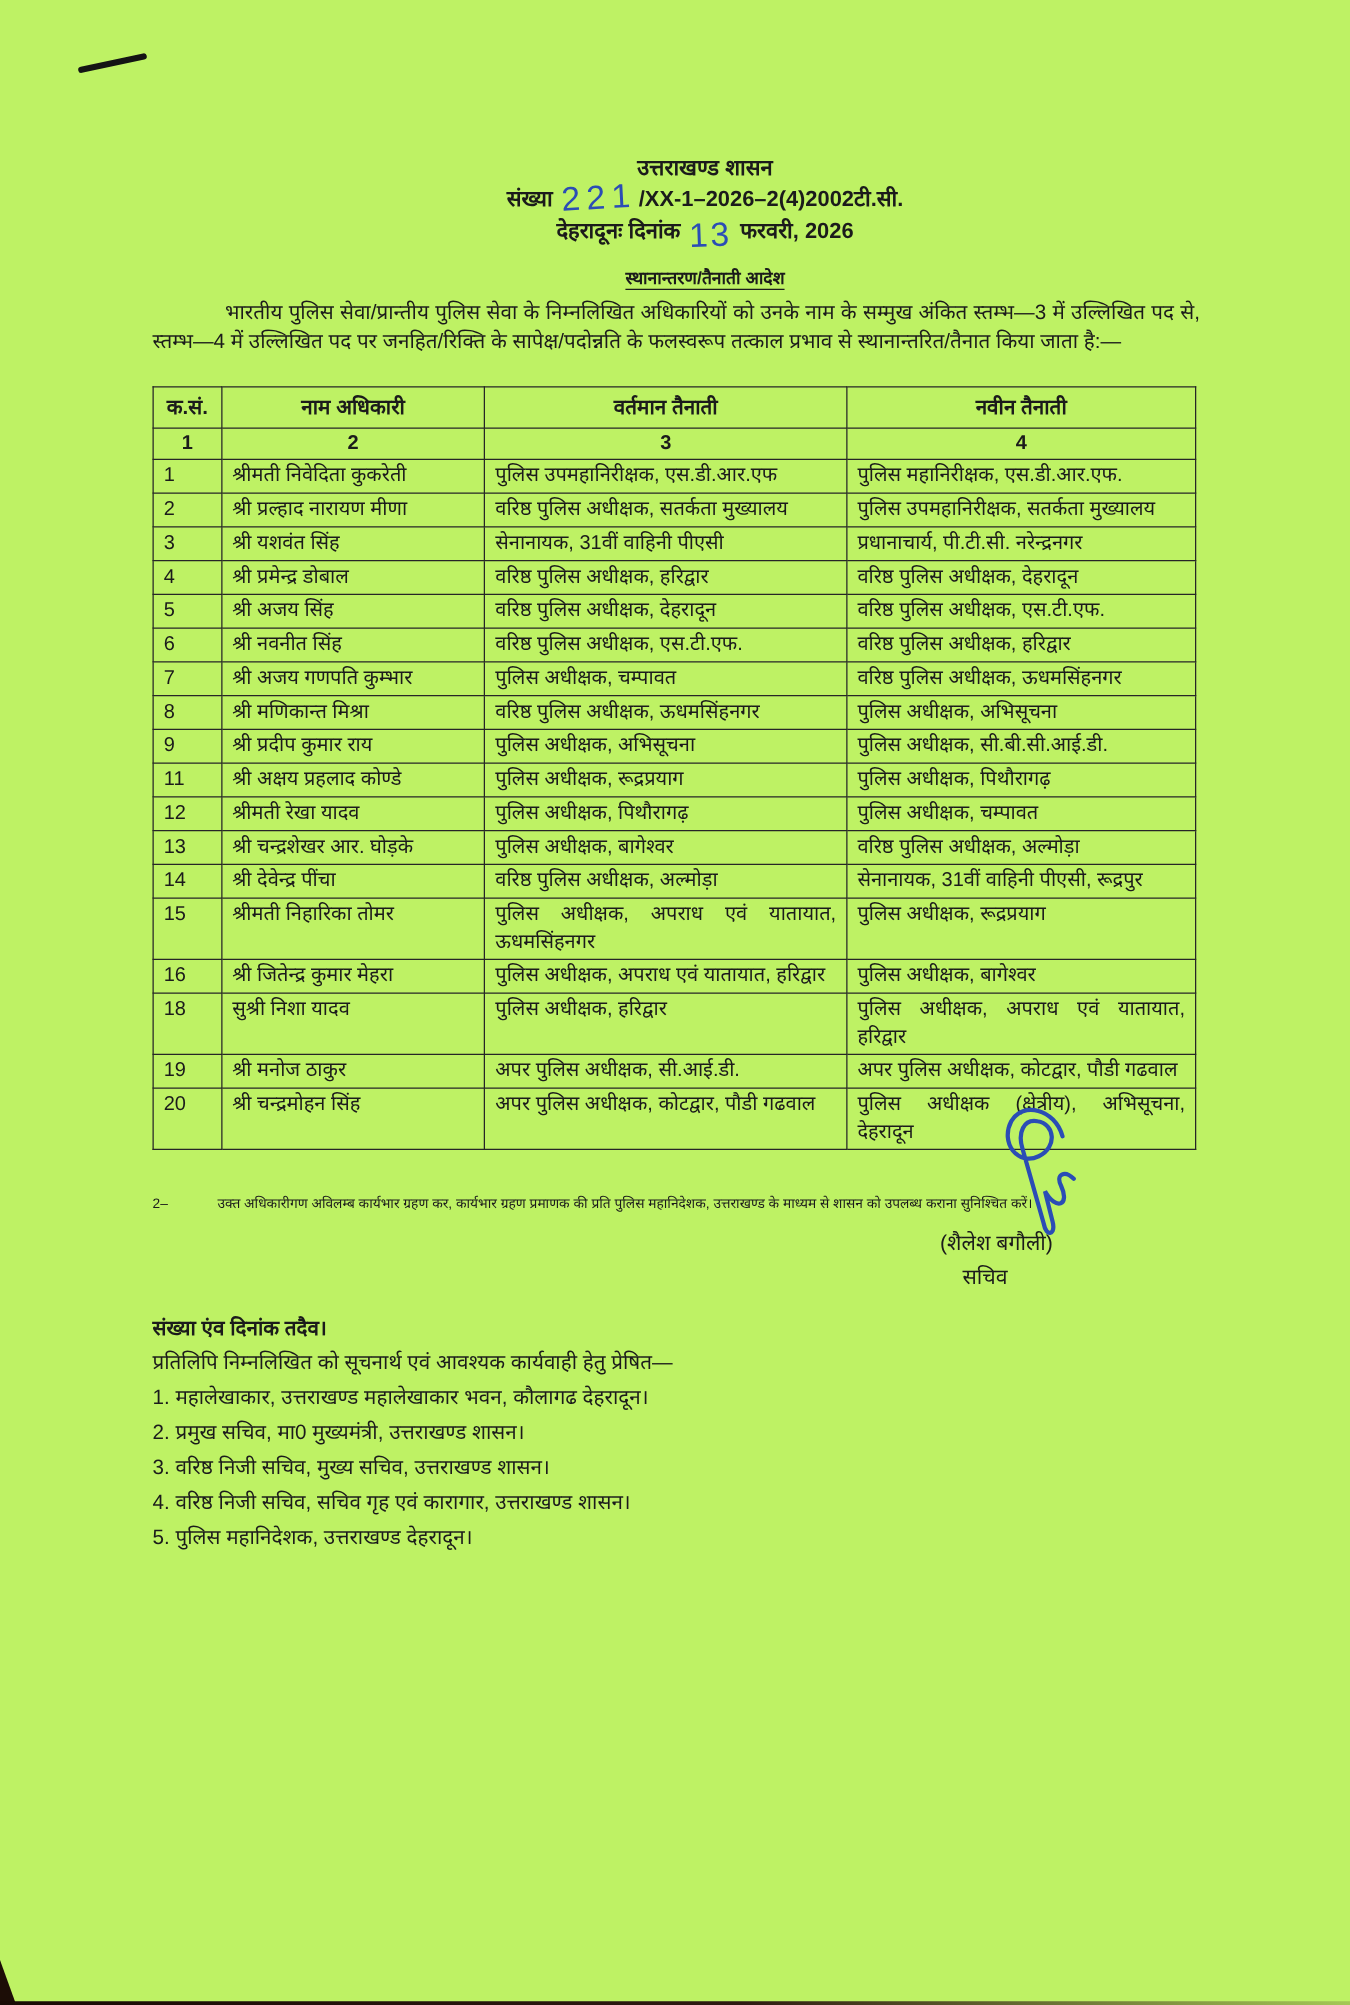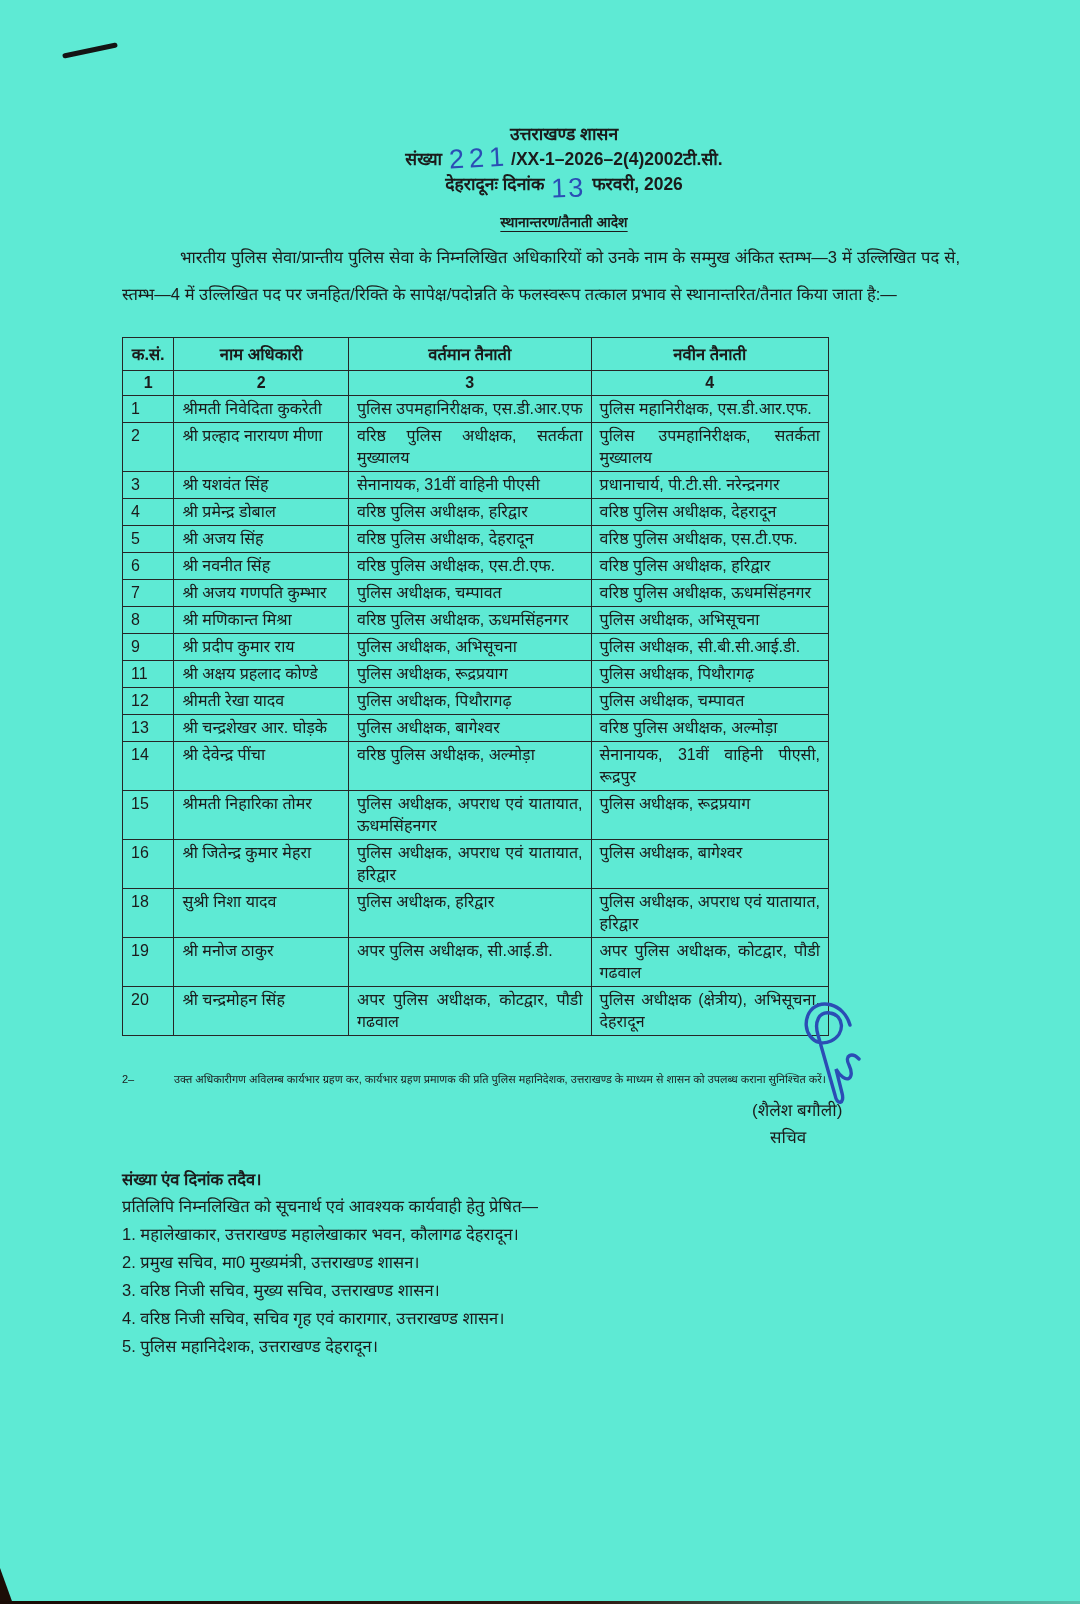--- a/index.html
+++ b/index.html
@@ -1,20 +1,20 @@
 <!DOCTYPE html>
 <html><head>
 <meta charset="utf-8">
 <style>
   html,body { margin:0; padding:0; background:#e8e6e2; }
   .page {
     position:relative;
     width:1080px; height:1604px;
     margin:0 auto;
-    background:#5eead4;
+    background:#bef264;
     overflow:hidden;
     color:#1b1b1b;
     font-family:"Liberation Sans","DejaVu Sans",sans-serif;
   }
   
   .pen-stroke {
     position:absolute; left:62px; top:48px;
     width:56px; height:5px; background:#141414;
     border-radius:3px; transform:rotate(-12deg);
   }
@@ -28,26 +28,26 @@
     letter-spacing:5px; padding:0 2px; line-height:0;
   }
   .hand.date { letter-spacing:2px; transform:rotate(-2deg) translateY(7px); }
 
   .subject {
     text-align:center; padding-left:46px; margin-top:15px;
     font-weight:bold; font-size:14px;
     text-decoration:underline; text-underline-offset:4px;
   }
   .intro {
-    margin-top:8px; font-size:16.5px; line-height:37px;
+    margin-top:8px; font-size:16.5px; line-height:23px;
     text-align:justify; text-indent:58px;
   }
 
   table.transfer {
-    margin-top:24px; border-collapse:collapse; width:707px;
+    margin-top:24px; border-collapse:collapse; width:835px;
     font-size:16px; line-height:22px;
   }
   table.transfer th, table.transfer td {
     border:1.5px solid #262626; padding:2px 8px; vertical-align:top;
   }
   table.transfer thead th { font-weight:bold; text-align:center; padding:5px 4px; font-size:16.5px; }
   table.transfer thead td.colnum { font-weight:bold; text-align:center; padding:1px 4px; }
   td.c-sno { width:38px; }
   td.c-name { width:196px; padding-left:14px; }
   td.c-cur { width:276px; text-align:justify; }

